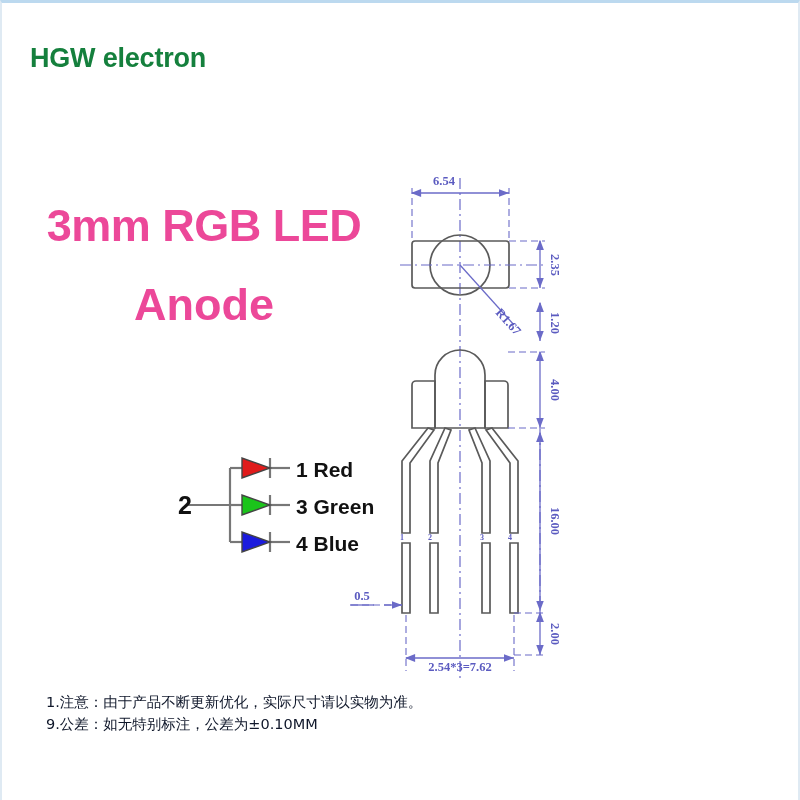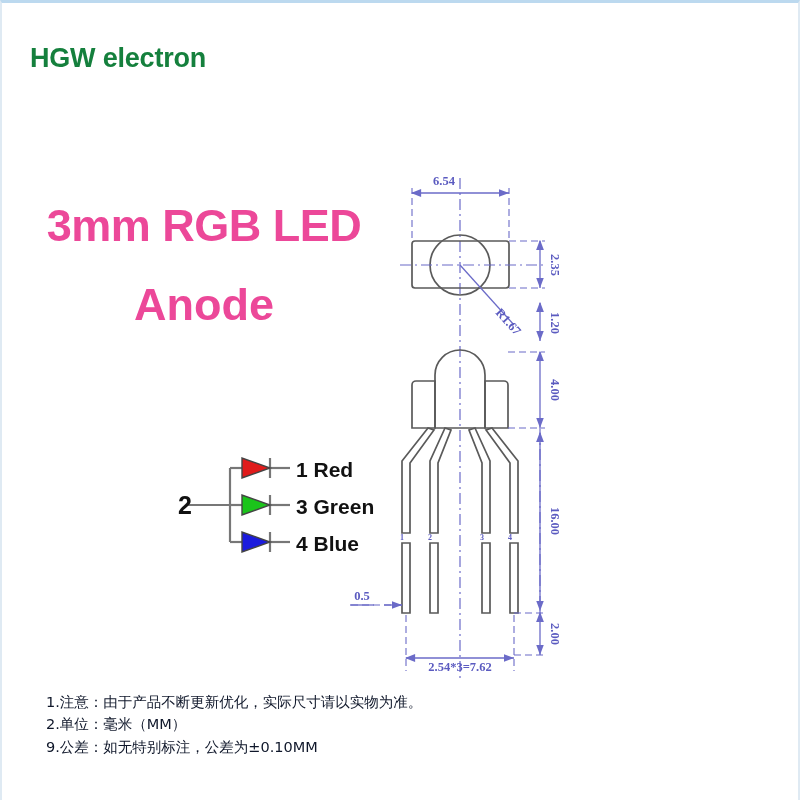--- a/index.html
+++ b/index.html
@@ -187,17 +187,16 @@
 
       <line class="ext" x1="182" y1="470" x2="213" y2="470"></line>
       <line class="ext" x1="182" y1="512" x2="213" y2="512"></line>
       <line class="dim" x1="208" y1="470" x2="208" y2="512" marker-start="url(#arS)" marker-end="url(#ar)"></line>
       <text class="dt" x="219" y="491" text-anchor="middle" transform="rotate(90 219 491)">2.00</text>
     </svg>
   </div>
 
   <div class="notes">
     <div>1.注意：由于产品不断更新优化，实际尺寸请以实物为准。</div>
-    <div>2.单位：毫米（MM）</div>
     <div>9.公差：如无特别标注，公差为±0.10MM</div>
   </div>
 
 </div>
 
 </body></html>

